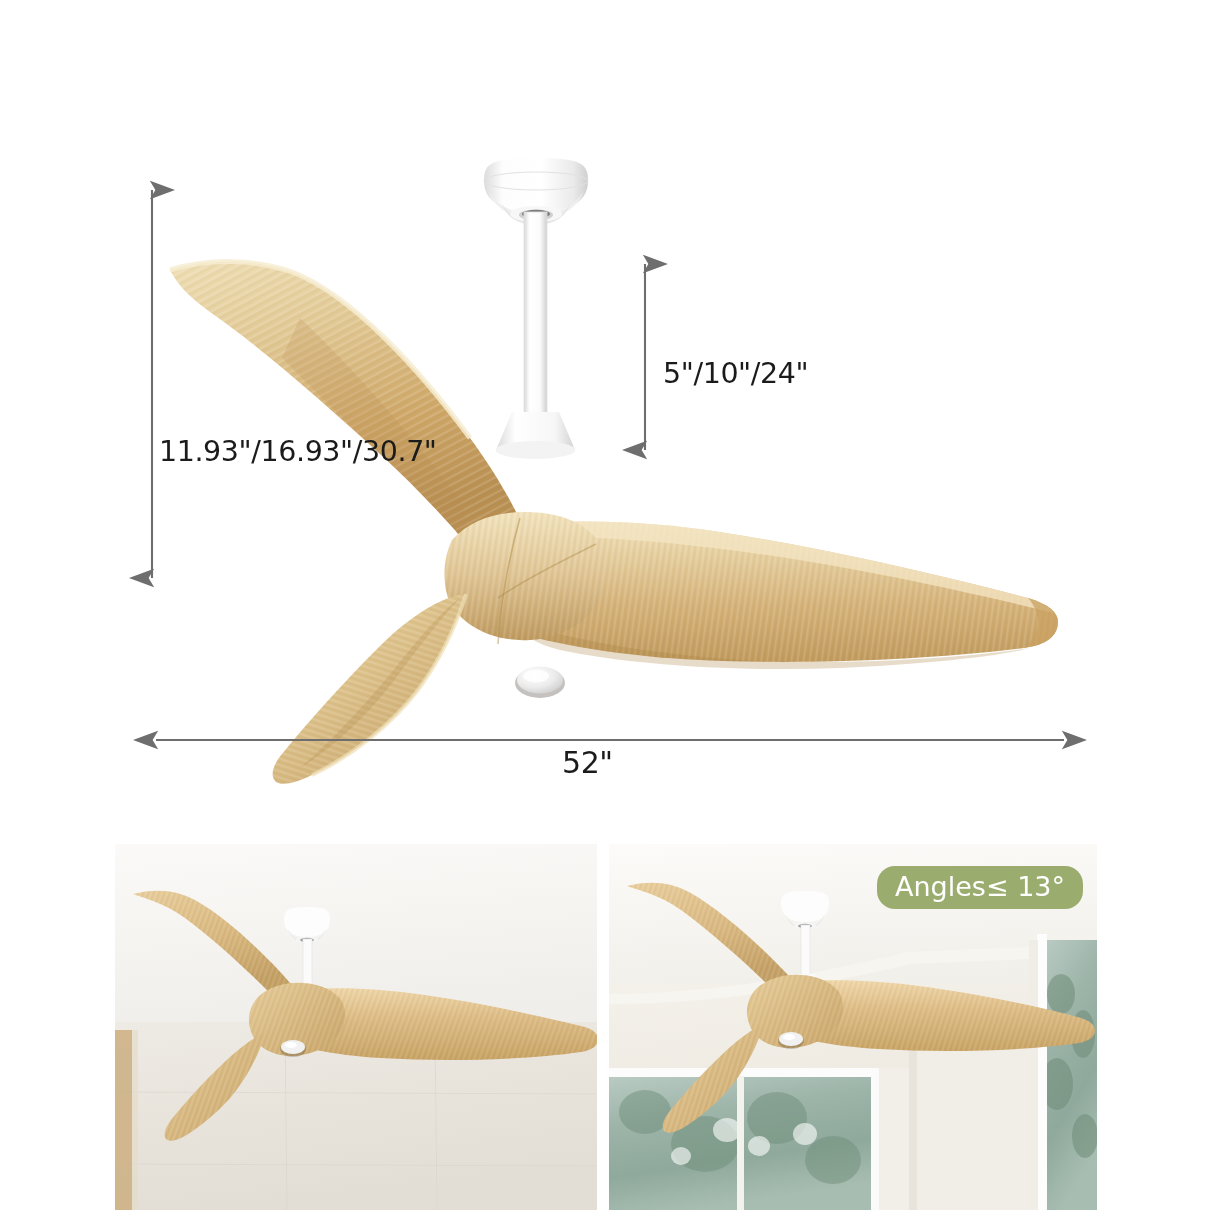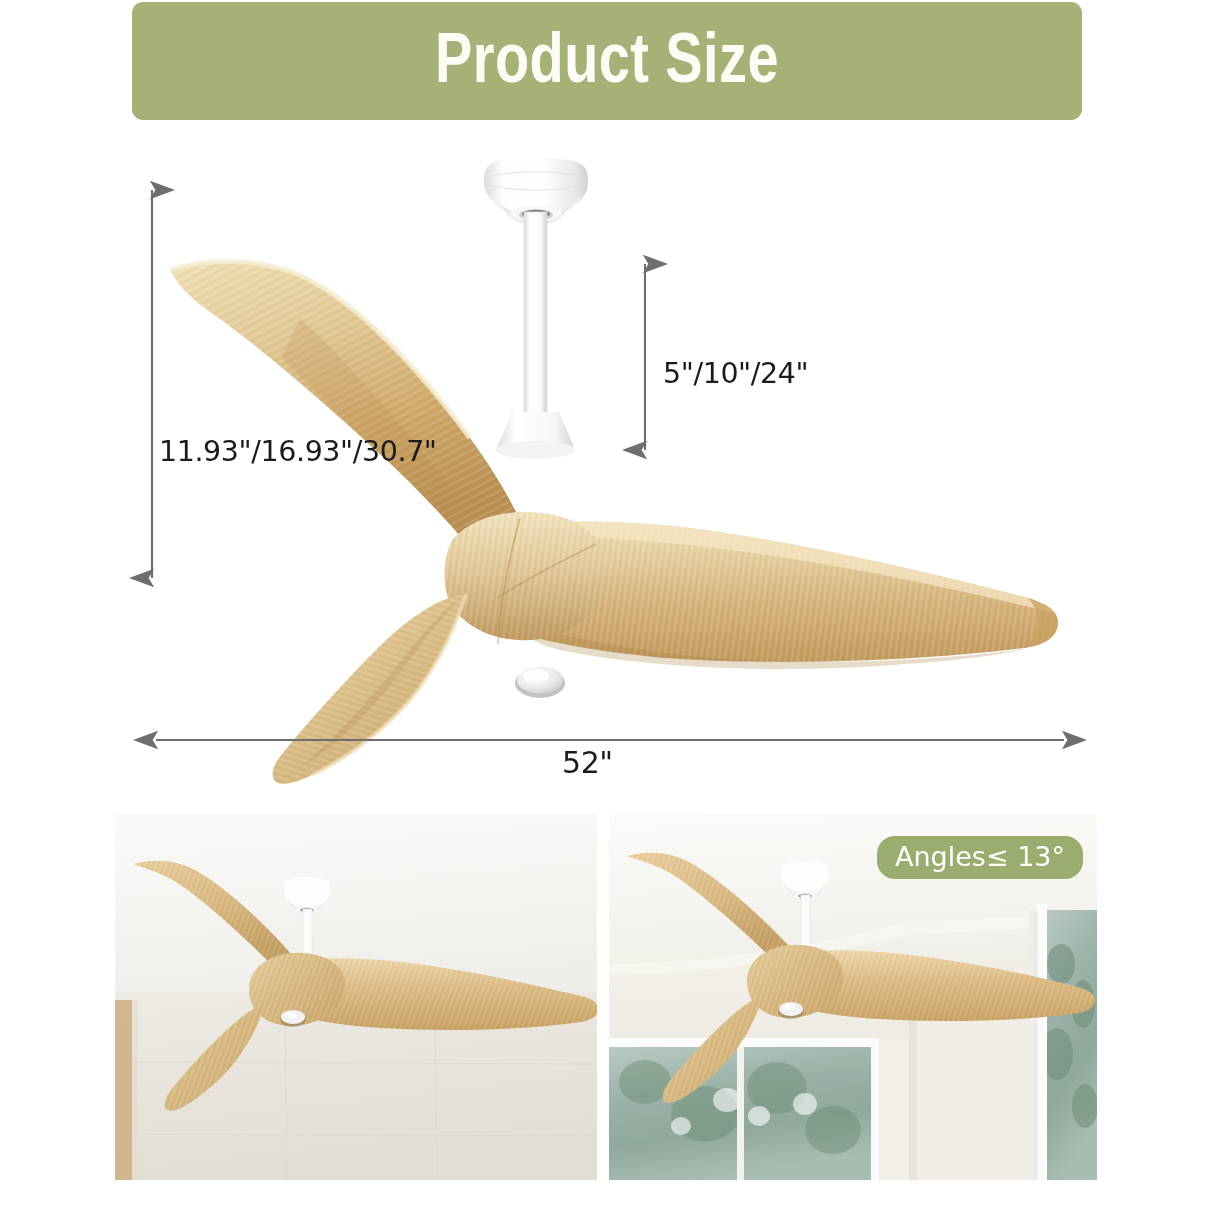--- a/index.html
+++ b/index.html
@@ -65,21 +65,21 @@
   #dim-svg {
     position: absolute;
     left: 0; top: 0;
     width: 1212px; height: 700px;
     pointer-events: none;
   }
 
   
   #photo-row {
     position: absolute;
-    left: 0; top: 814px;
+    left: 0; top: 844px;
     width: 1212px; height: 366px;
   }
   .photo-panel {
     position: absolute;
     top: 0; height: 366px;
     overflow: hidden;
     background: #f2f0ec;
   }
   #photo-left  { left: 115px; width: 482px; }
   #photo-right { left: 609px; width: 488px; }
@@ -98,23 +98,20 @@
     font-family: "DejaVu Sans", sans-serif;
     letter-spacing: 0px;
     z-index: 40;
   }
 </style>
 </head>
 <body>
 
 <div id="page">
 
-  <div id="header-banner">
-    <div id="header-title">Product Size</div>
-  </div>
 
   <div id="diagram">
 
     <svg id="fan-svg" width="1212" height="700" viewBox="0 0 1212 700" style="position:absolute;left:0;top:0;">
       <defs>
         <linearGradient id="gUpper" x1="0" y1="0" x2="0.35" y2="1">
           <stop offset="0" stop-color="#efdfb6"></stop>
           <stop offset="0.30" stop-color="#e3cb98"></stop>
           <stop offset="0.68" stop-color="#cfa869"></stop>
           <stop offset="1" stop-color="#b98f52"></stop>

